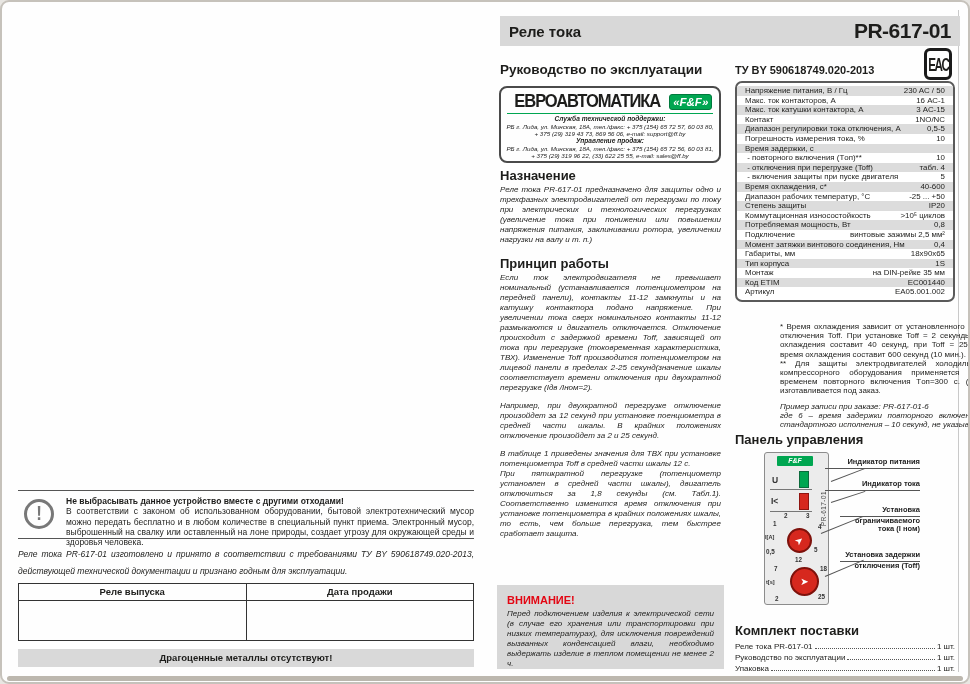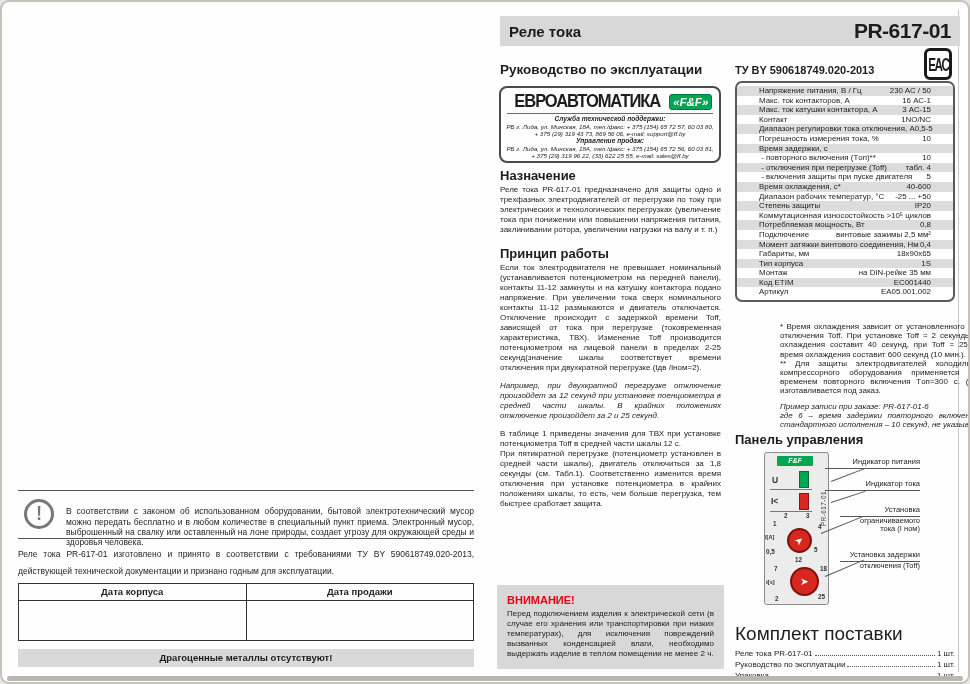--- a/index.html
+++ b/index.html
@@ -27,35 +27,35 @@
       padding-bottom:1px;margin:0 4px 1px;}
   .company-name{font-size:18px;font-weight:bold;letter-spacing:-1.2px;transform:scaleX(0.92);}
   .ff-badge{background:#00a651;border:1px solid #007a3d;border-radius:3px;color:#fff;
       font-size:11.5px;font-weight:bold;font-style:italic;padding:1px 3px;white-space:nowrap;}
   .dept-label{font-size:6.6px;font-weight:bold;font-style:italic;line-height:7.6px;}
   .contact-line{font-size:6.2px;font-style:italic;line-height:7.2px;color:#222;}
 
   
   .mid-flow{position:absolute;left:498px;top:166px;width:221px;}
   .sec-h{font-size:13px;font-weight:bold;margin:0 0 2px;}
-  .body-p{font-size:8px;line-height:10px;text-align:justify;margin:0;}
+  .body-p{font-size:8px;line-height:10px;text-align:justify;margin:0;font-style:italic;}
   .mb7{margin-bottom:7px;} .mb8{margin-bottom:8px;} .mt14{margin-top:11px;}
   .italic{font-style:italic;}
 
   .attention-box{position:absolute;left:495px;top:583px;width:227px;height:84px;background:#d8d8d8;
       padding:9px 10px;box-sizing:border-box;}
   .attention-title{color:#e30613;font-size:11px;font-weight:bold;margin:0 0 3px;}
 
   
   .specs-box{position:absolute;left:733px;top:79px;width:220px;border:2px solid #5a5a5a;border-radius:7px;
       box-sizing:border-box;padding:3px 0 3px;background:#fff;}
   .specs-title{text-align:center;font-size:11.5px;font-weight:bold;padding:2px 0 4px;margin:0 4px 3px;
       border-bottom:1.5px solid #4a4a4a;}
   .spec-row{display:flex;justify-content:space-between;align-items:baseline;font-size:7.9px;
-      line-height:9.6px;padding:0 22px;}
+      line-height:9.6px;padding:0 8px;}
   .spec-row:nth-child(odd){background:#dcdcdc;}
   .sl{white-space:pre;} .sv{white-space:nowrap;text-align:left;}
 
   .footnotes{position:absolute;left:733px;top:320px;width:220px;font-size:8px;line-height:9.2px;text-align:justify;margin-left:45px;}
   .order-example{margin-top:6px;font-style:italic;}
 
   
   .panel-title{position:absolute;left:733px;top:430px;font-size:13px;font-weight:bold;}
   .device{position:absolute;left:733px;top:446px;width:222px;height:172px;}
   .device-panel{position:absolute;left:29px;top:4px;width:65px;height:153px;background:#ececec;
@@ -68,28 +68,28 @@
   .led-red{background:#d6281e;border:1px solid #8f1410;}
   .led-rule{position:absolute;left:5px;width:42px;height:1px;background:#777;}
   .dev-model{position:absolute;right:1px;top:15px;height:58px;writing-mode:vertical-rl;transform:rotate(180deg);
       font-size:6.3px;color:#444;letter-spacing:0.5px;}
   .knob{position:absolute;border-radius:50%;background:#d6281e;border:2px solid #7e120c;box-sizing:border-box;
       display:flex;align-items:center;justify-content:center;}
   .knob-arrow{color:#fff;font-size:10px;line-height:10px;}
   .scale-num{position:absolute;font-size:6.3px;font-weight:bold;color:#333;white-space:nowrap;}
   .scale-unit{position:absolute;font-size:5.6px;font-weight:bold;color:#333;white-space:nowrap;}
 
-  .callout{position:absolute;width:112px;text-align:right;font-size:7.5px;line-height:8.6px;color:#222;}
+  .callout{position:absolute;width:112px;text-align:right;font-size:7.5px;line-height:8.6px;color:#222;font-weight:bold;}
   .c-line{height:1px;background:#555;margin-top:1px;}
   .c-line-l{margin-left:17px;} .c-line-s{margin-left:32px;}
   .connector{position:absolute;height:1px;background:#555;transform-origin:left center;}
 
   
   .package{position:absolute;left:733px;top:621px;width:220px;}
-  .pkg-title{font-size:19px;font-weight:normal;margin:0 0 3px;}
+  .pkg-title{font-size:13px;font-weight:bold;margin:0 0 3px;}
   .pkg-row{display:flex;align-items:baseline;font-size:8px;line-height:9.8px;}
   .pkg-dots{flex:1;border-bottom:1px dotted #555;margin:0 2px;height:7px;}
   .pkg-qty{white-space:nowrap;}
 
   
   .rule{position:absolute;left:16px;width:456px;height:1px;background:#555;}
   .disposal{position:absolute;left:16px;top:494px;width:456px;display:flex;align-items:flex-start;}
   .warn-icon{flex:0 0 auto;width:30px;height:30px;border:3px solid #787878;border-radius:50%;margin:3px 12px 0 6px;
       display:flex;align-items:center;justify-content:center;box-sizing:border-box;}
   .warn-icon span{font-size:17px;font-weight:bold;color:#787878;transform:scaleY(1.15);}
@@ -113,31 +113,31 @@
 
 <div id="page">
   <div class="page-edge-line"></div>
 
   <div class="rule" style="top:488px;"></div>
   <div class="disposal">
     <div class="warn-icon">
         <span>!</span>
       </div>
     <div class="disposal-text">
-      <br>
+      <span class="disposal-title">Не выбрасывать данное устройство вместе с другими отходами!</span><br>
       <span>В соответствии с законом об использованном оборудовании, бытовой электротехнический мусор можно передать бесплатно и в любом количестве в специальный пункт приема. Электронный мусор, выброшенный на свалку или оставленный на лоне природы, создает угрозу для окружающей среды и здоровья человека.</span>
     </div>
   </div>
   <div class="rule" style="top:536px;"></div>
   <div class="acceptance">
     <div class="body-p" style="font-size:8.5px;line-height:17px;">Реле тока PR-617-01 изготовлено и принято в соответствии с требованиями ТУ BY 590618749.020-2013, действующей технической документации и признано годным для эксплуатации.</div>
   </div>
   <div class="dates-table">
     <div class="dates-head">
-      <div>Дата корпуса</div>
+      <div>Реле выпуска</div>
       <div>Дата продажи</div>
     </div>
     <div class="dates-body">
       <div></div>
       <div></div>
     </div>
   </div>
   <div class="metals-bar">Драгоценные металлы отсутствуют!</div>
 
   <div class="header-bar">

